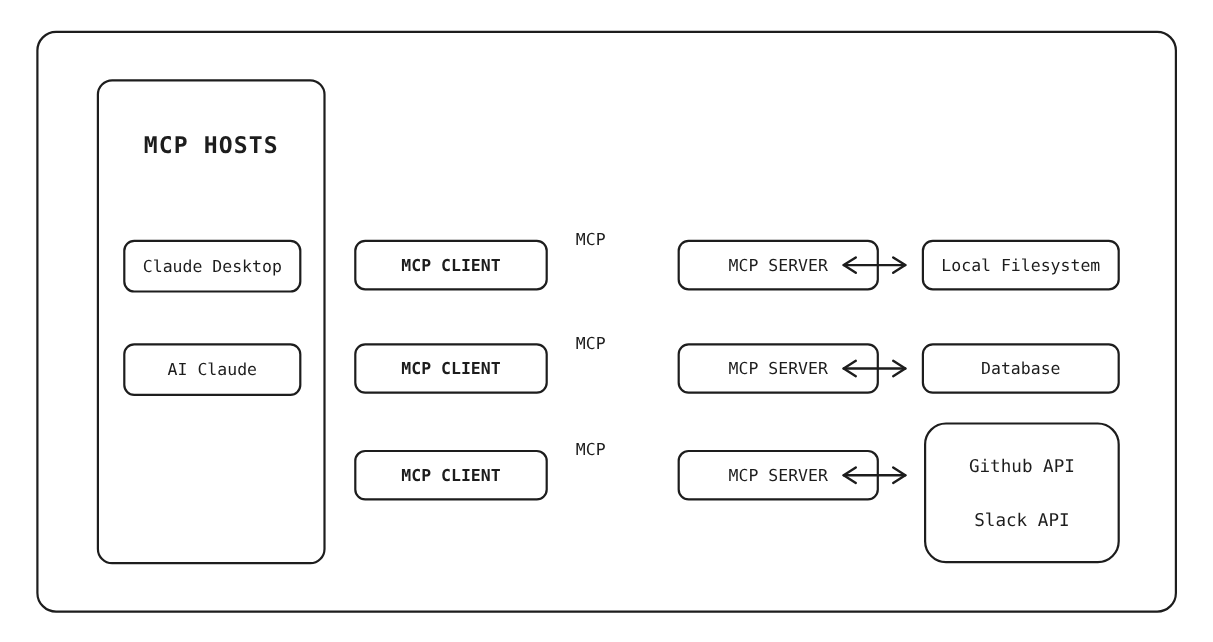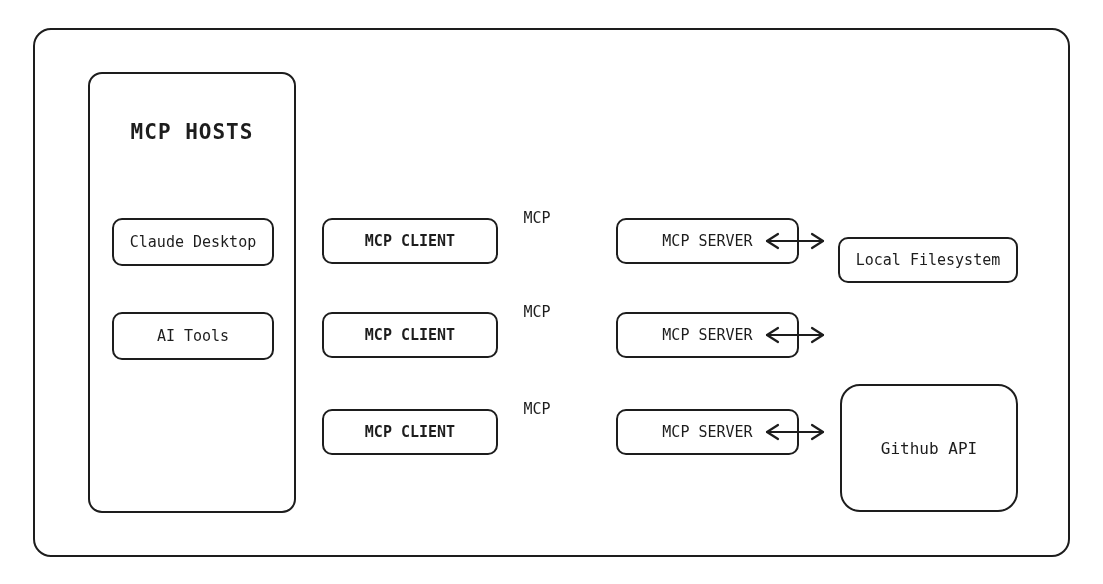--- a/index.html
+++ b/index.html
@@ -40,21 +40,21 @@
     display: flex;
     align-items: center;
     justify-content: center;
     font-size: 15px;
     white-space: nowrap;
     color: #1d1d1d;
   }
   .host-box   { left: 112px; width: 162px; height: 48px; }
   .client-box { left: 322px; width: 176px; height: 46px; font-weight: bold; }
   .server-box { left: 573px; width: 183px; height: 46px; margin-left: 43px; }
-  .resource-box { left: 838px; width: 180px; height: 46px; margin-top: 19px; }
+  .resource-box { left: 838px; width: 180px; height: 46px; }
   .row1 { top: 218px; }
   .row2 { top: 312px; }
   .row3 { top: 409px; }
   .api-box {
     position: absolute;
     left: 840px; top: 384px; width: 178px; height: 128px;
     border: 2px solid #1d1d1d;
     border-radius: 20px;
     background: #ffffff;
     display: flex;
@@ -105,21 +105,21 @@
 
   <div class="frame outer-frame"></div>
 
   <div class="frame hosts-panel"></div>
   <div class="hosts-title">MCP HOSTS</div>
 
   <div class="box host-box row1">
     <span>Claude Desktop</span>
   </div>
   <div class="box host-box row2">
-    <span>AI Tools</span>
+    <span>AI Claude</span>
   </div>
 
   <div class="box client-box row1">
     <span>MCP CLIENT</span>
   </div>
   <div class="box client-box row2">
     <span>MCP CLIENT</span>
   </div>
   <div class="box client-box row3">
     <span>MCP CLIENT</span>
@@ -178,17 +178,21 @@
     <svg width="64" height="20" viewBox="0 0 64 20">
       <line x1="4" y1="10" x2="60" y2="10" stroke="#1d1d1d" stroke-width="2.2" stroke-linecap="round"></line>
       <polyline points="15,3 4,10 15,17" fill="none" stroke="#1d1d1d" stroke-width="2.2" stroke-linecap="round" stroke-linejoin="round"></polyline>
       <polyline points="49,3 60,10 49,17" fill="none" stroke="#1d1d1d" stroke-width="2.2" stroke-linecap="round" stroke-linejoin="round"></polyline>
     </svg>
   </div>
 
   <div class="box resource-box row1">
     <span>Local Filesystem</span>
   </div>
+  <div class="box resource-box row2">
+    <span>Database</span>
+  </div>
   <div class="api-box">
     <span class="api-line">Github API</span>
+    <span class="api-line">Slack API</span>
   </div>
 
 </div>
 
 </body></html>

